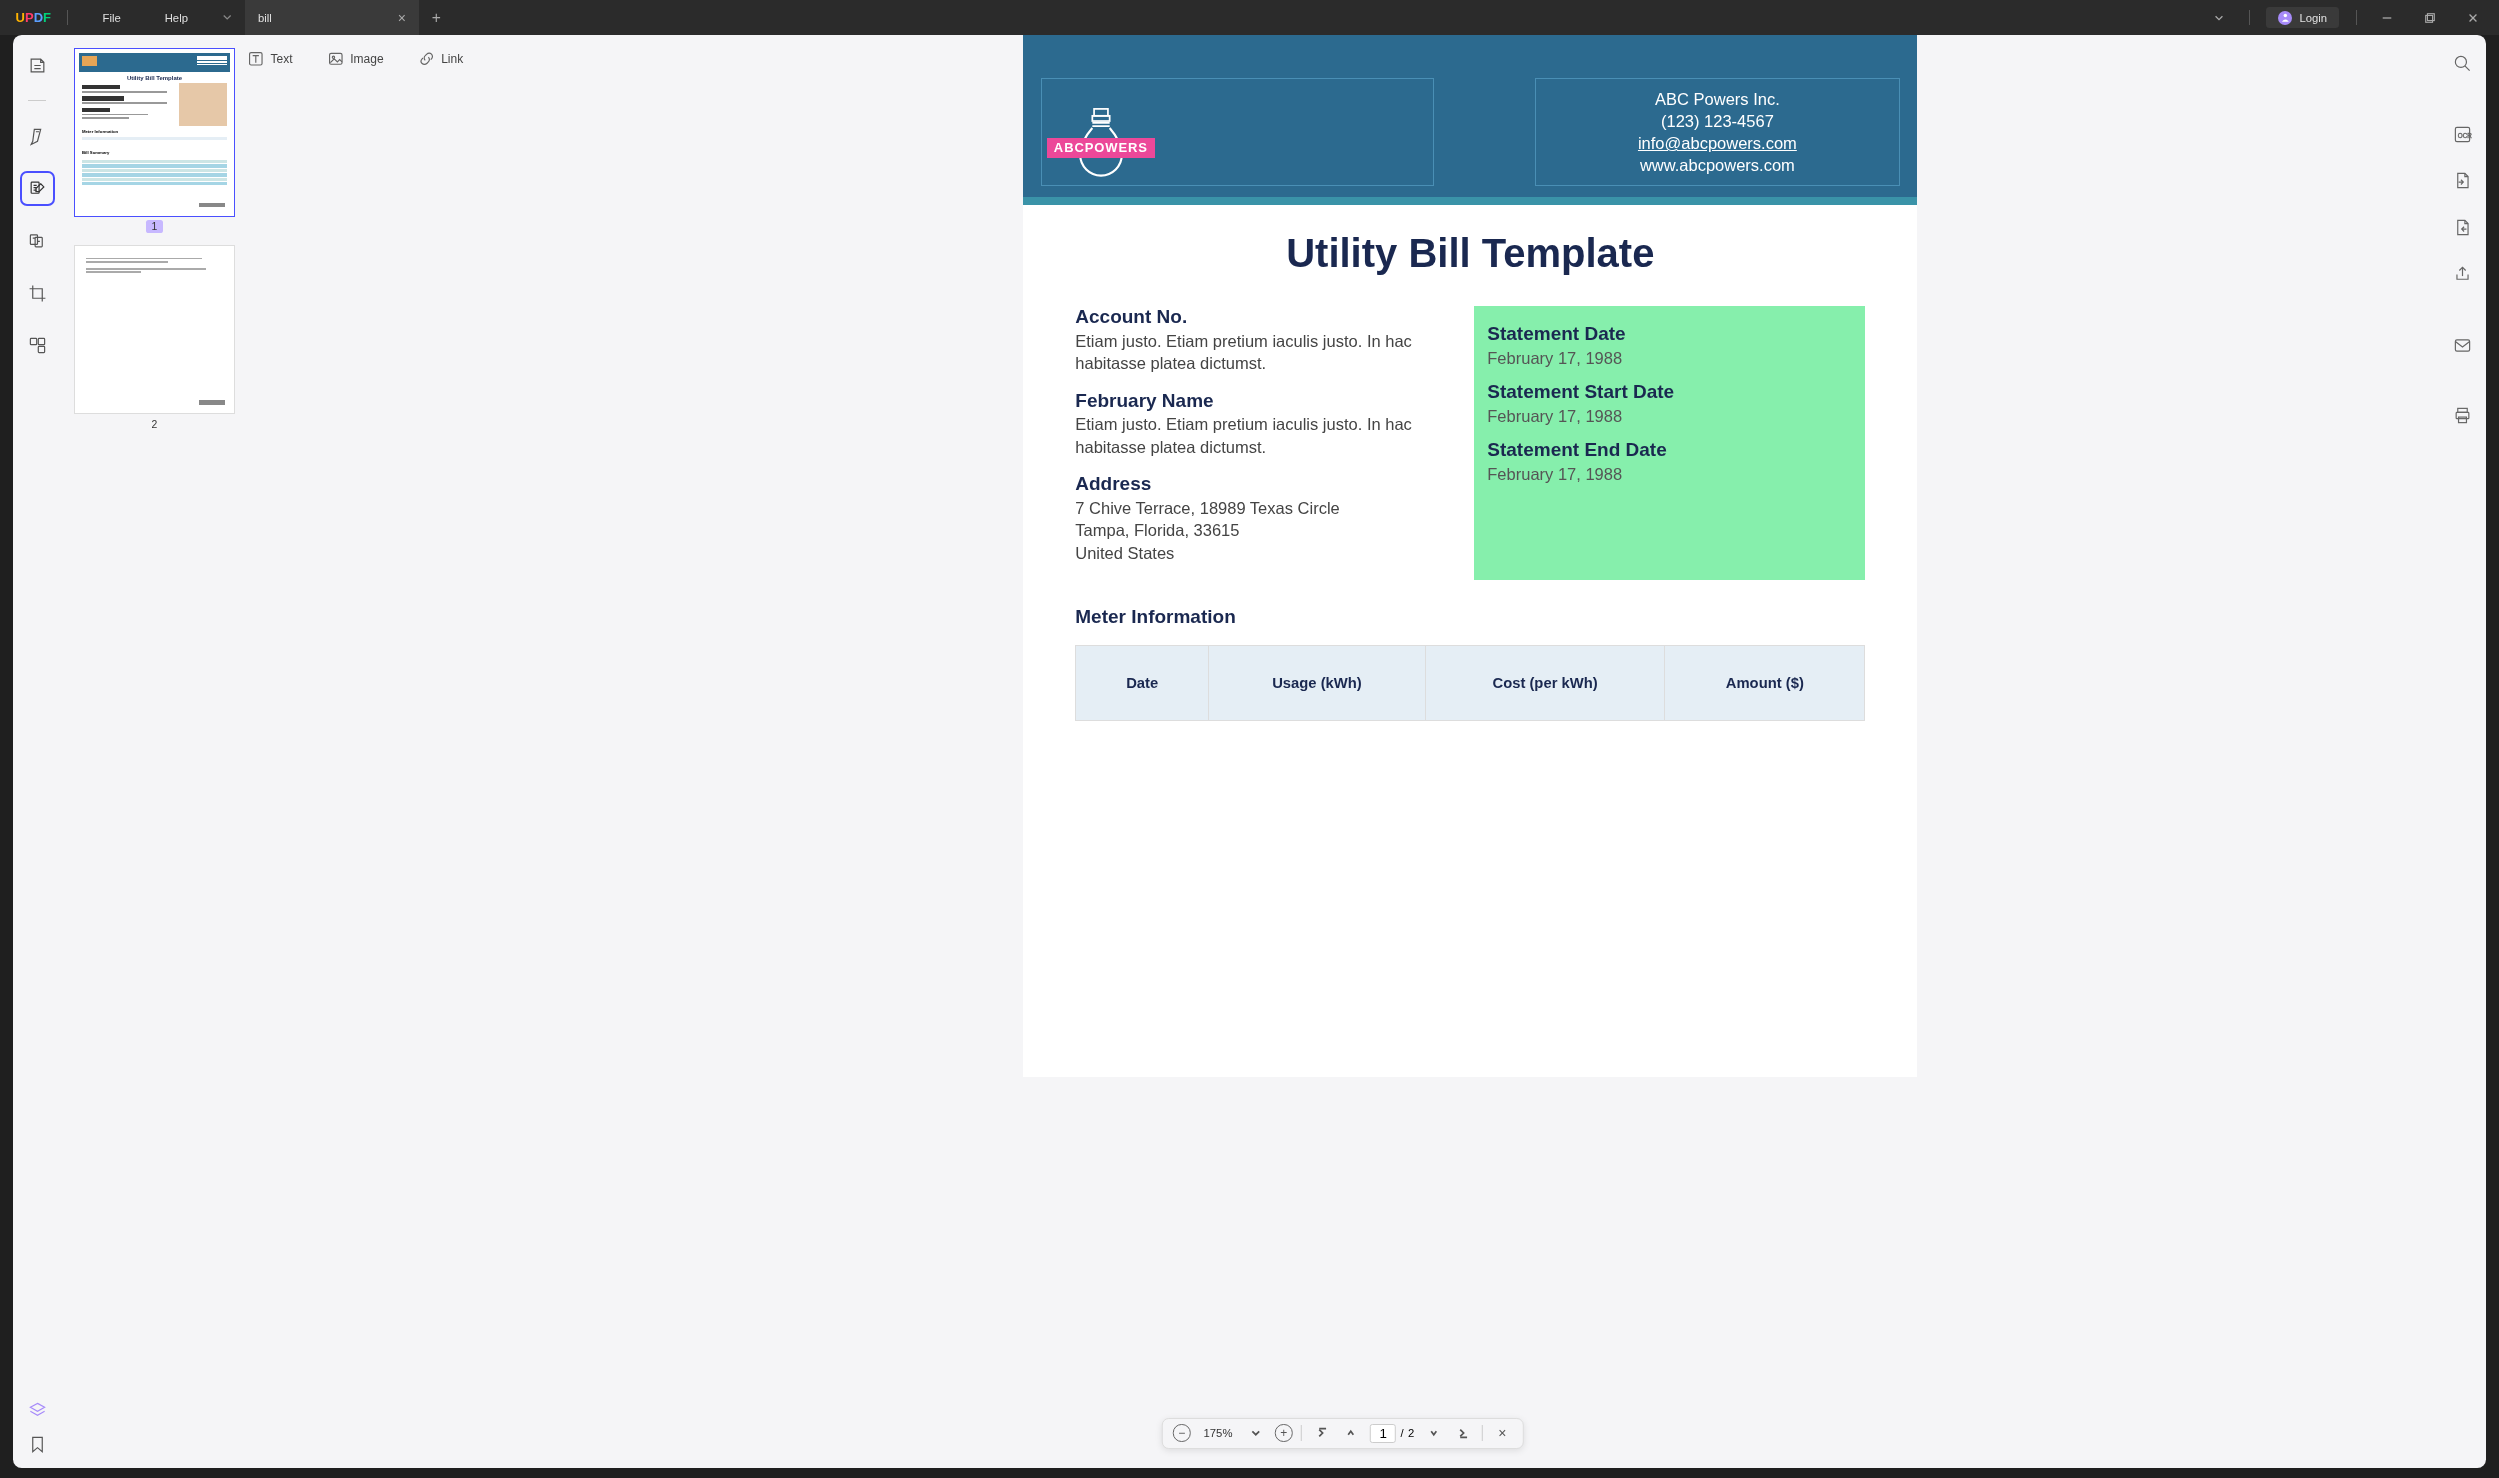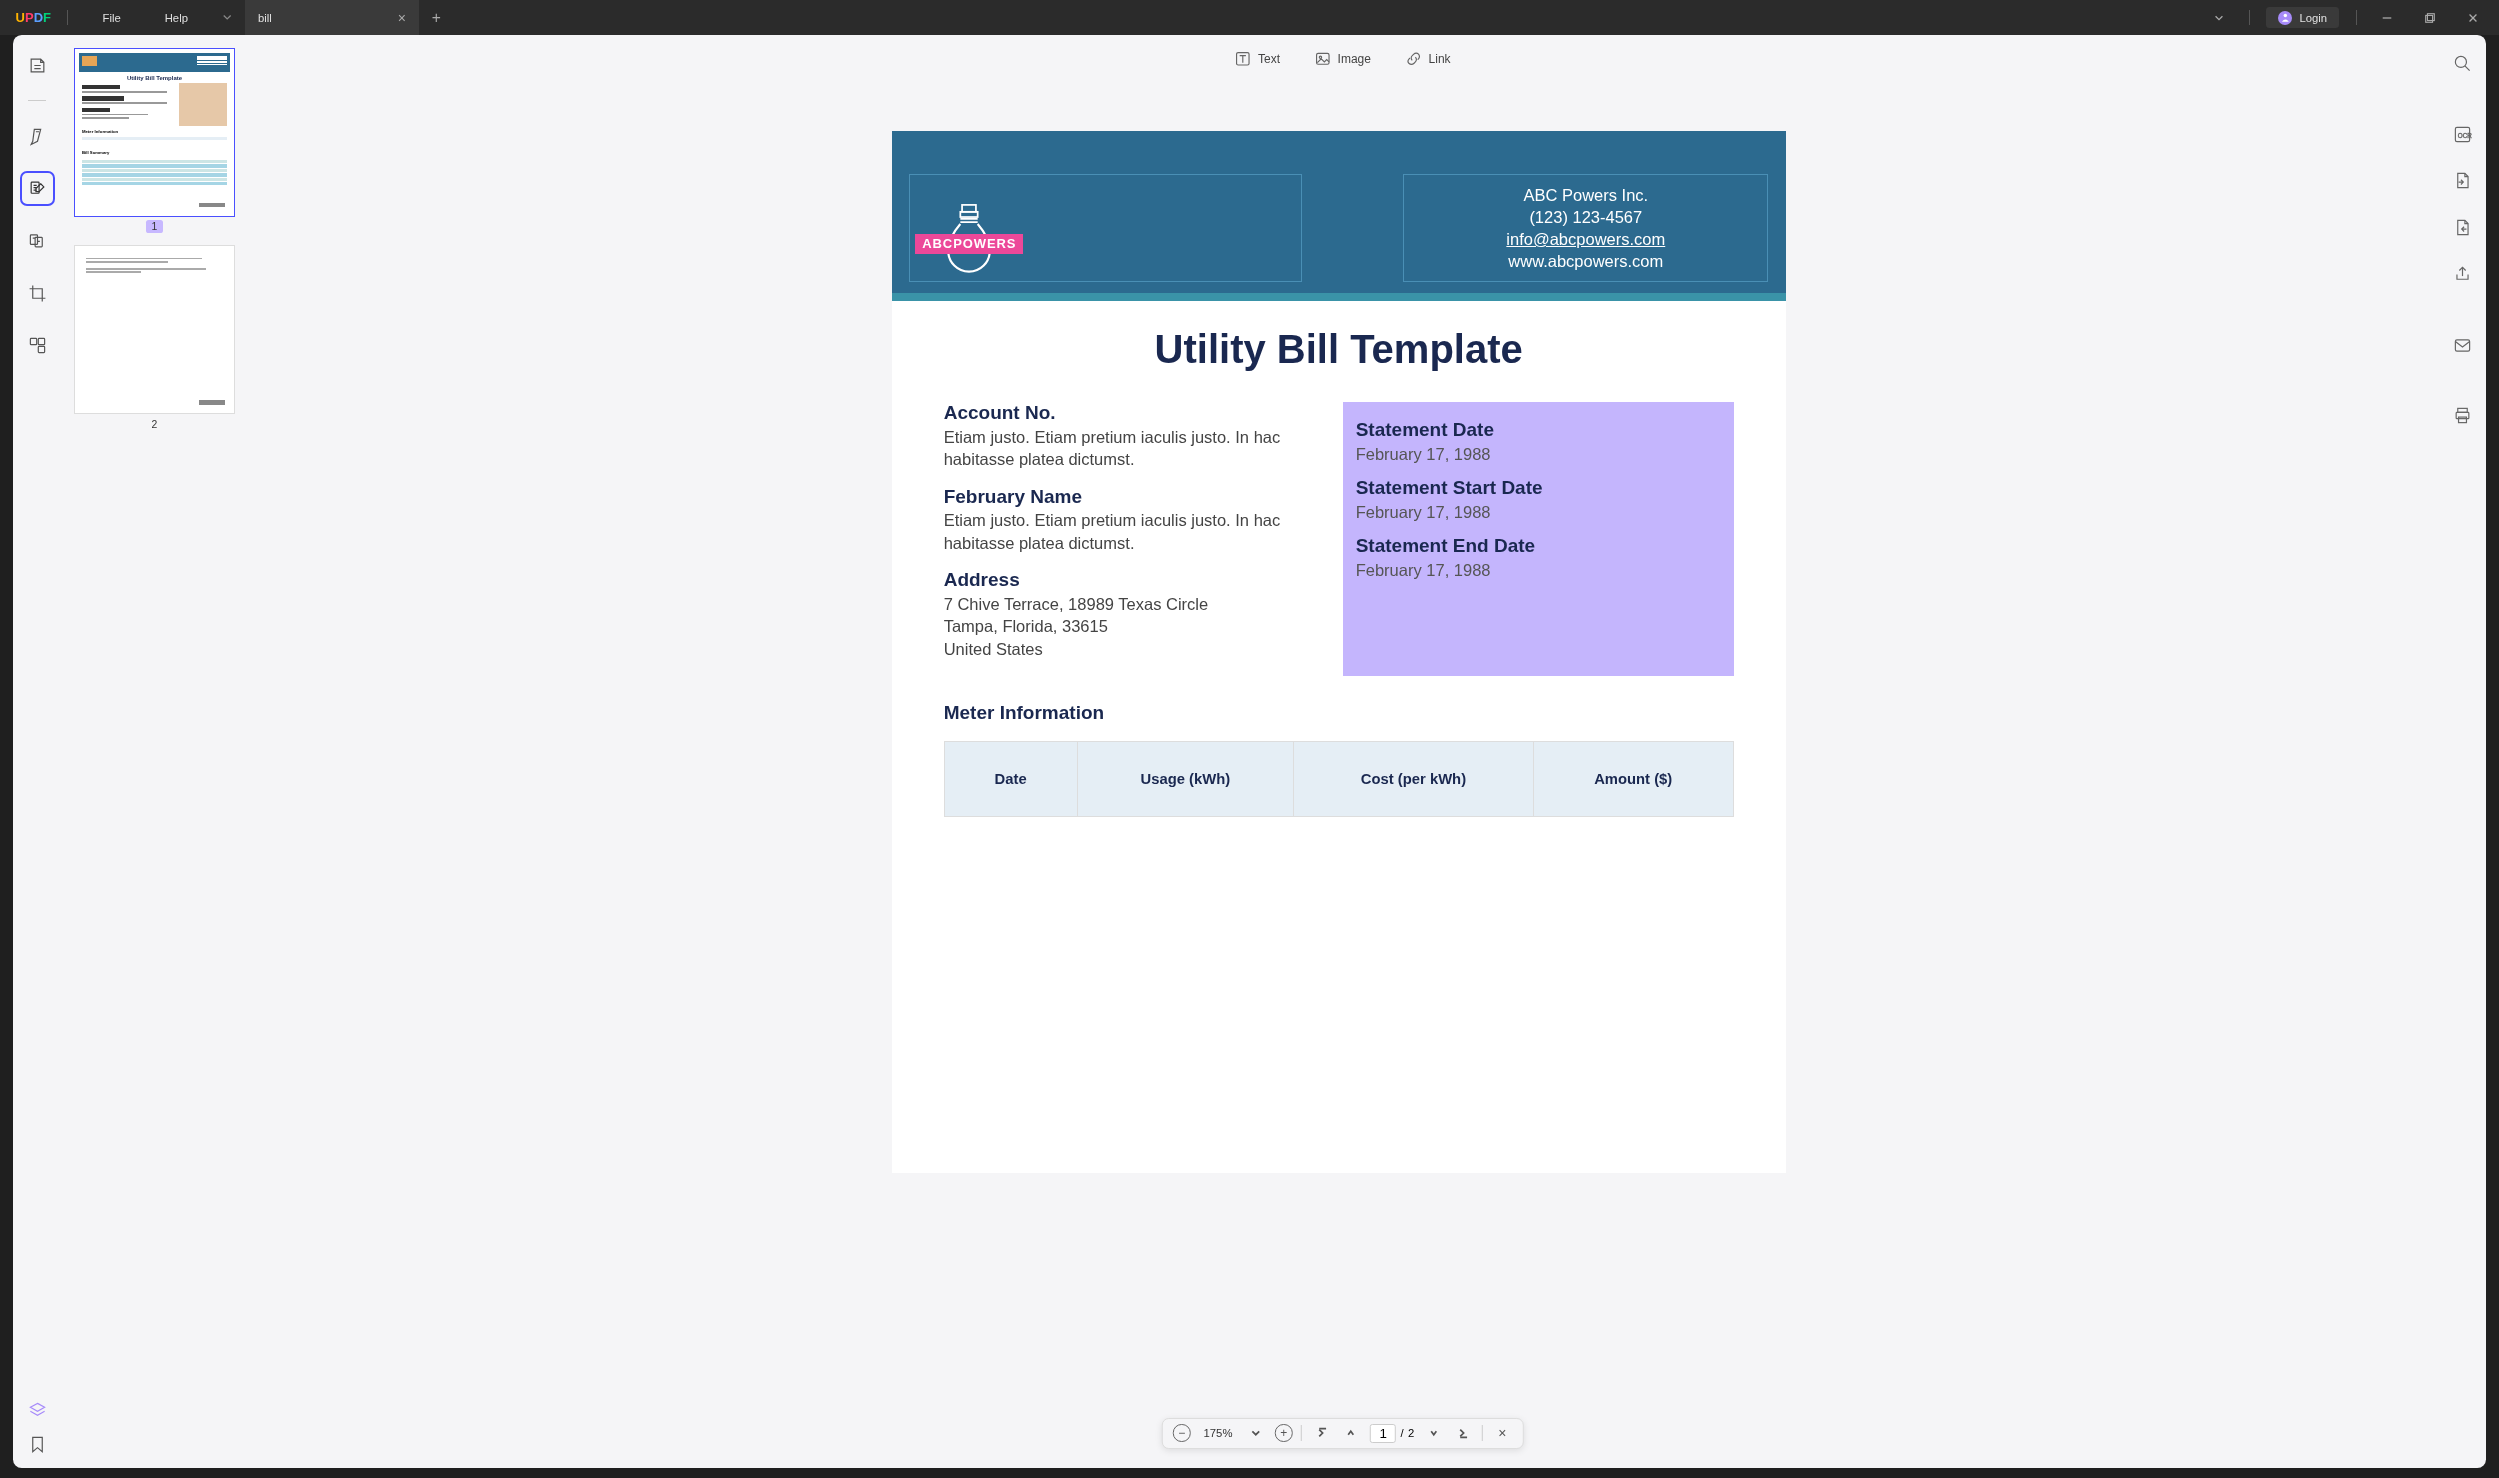--- a/index.html
+++ b/index.html
@@ -65,41 +65,41 @@
 .mini-sum-row { height: 3.5px; background: #cce5e5; margin-bottom: 0.9px; }
 .mini-sum-row.alt { background: #a5d5e5; }
 
 .mini2 { height: 169px; padding: 4.3px; display: flex; flex-direction: column; }
 .mini2-lines { padding: 7px; }
 .mini2-line { height: 1.7px; background: #aaa; margin-bottom: 1.7px; }
 .mini2-footer { margin-top: auto; display: flex; justify-content: flex-end; padding: 4.3px; }
 .mini2-foot-box { width: 26px; height: 4.3px; background: #888; }
 
 
-.main { flex: 1; display: flex; flex-direction: column; position: relative; gap: 48px; }
+.main { flex: 1; display: flex; flex-direction: row; position: relative; gap: 48px; }
 .top-toolbar { height: 48px; display: flex; align-items: center; justify-content: center; gap: 35px; }
 .tt-btn { display: flex; align-items: center; gap: 7px; cursor: pointer; color: #444; font-size: 12px; }
 .tt-btn svg { width: 15.6px; height: 15.6px; stroke: #666; fill: none; stroke-width: 1.5; }
 
 
 .doc-area { flex: 1; overflow: auto; padding: 0 26px 26px 17.4px; position: relative; }
 .doc-page { background: #fff; width: 100%; max-width: 894px; margin: 0 auto; min-height: 1042px; position: relative; }
 .doc-header { background: #2c6a8f; padding: 43px 17.4px 10.4px; display: flex; justify-content: space-between; border-bottom: 8.7px solid #3a93a8; }
 .doc-logo-frame { border: 0.9px solid #4a8fb5; padding: 5.2px 278px 5.2px 5.2px; display: flex; align-items: center; }
 .doc-logo { display: flex; flex-direction: column; align-items: center; }
 .doc-bulb { width: 52px; height: 74px; }
 .doc-logo-text { background: #ec4899; color: #fff; font-weight: 800; font-size: 13px; padding: 2.6px 7px; margin-top: -43px; letter-spacing: 0.9px; }
 .doc-info-frame { border: 0.9px solid #4a8fb5; padding: 8.7px 10.4px; text-align: center; color: #fff; font-size: 16.5px; line-height: 1.35; min-width: 365px; }
 .doc-info-frame .underline { text-decoration: underline; }
 
 .doc-title { text-align: center; font-size: 40px; font-weight: 800; color: #1a2850; padding: 26px 0 30px; }
 
 .doc-body { padding: 0 52px; display: flex; gap: 43px; }
 .doc-col-left { flex: 1; }
-.doc-col-right { width: 391px; background: #c4b5fd; padding: 17.4px 13px; }
+.doc-col-right { width: 391px; background: #86efac; padding: 17.4px 13px; }
 .doc-field { margin-bottom: 15.6px; }
 .doc-field-label { font-size: 19px; font-weight: 700; color: #1a2850; margin-bottom: 1.7px; }
 .doc-field-value { font-size: 16.5px; color: #444; line-height: 1.35; }
 .doc-col-right .doc-field-label { color: #1a2850; }
 .doc-col-right .doc-field-value { color: #555; margin-bottom: 12px; }
 
 .doc-meter { padding: 26px 52px 0; }
 .doc-meter-title { font-size: 19px; font-weight: 700; color: #1a2850; margin-bottom: 17.4px; }
 .doc-table { width: 100%; border-collapse: collapse; }
 .doc-table th { background: #e5eef5; padding: 29px; font-size: 14.8px; font-weight: 700; color: #1a2850; border: 0.9px solid #ddd; }

